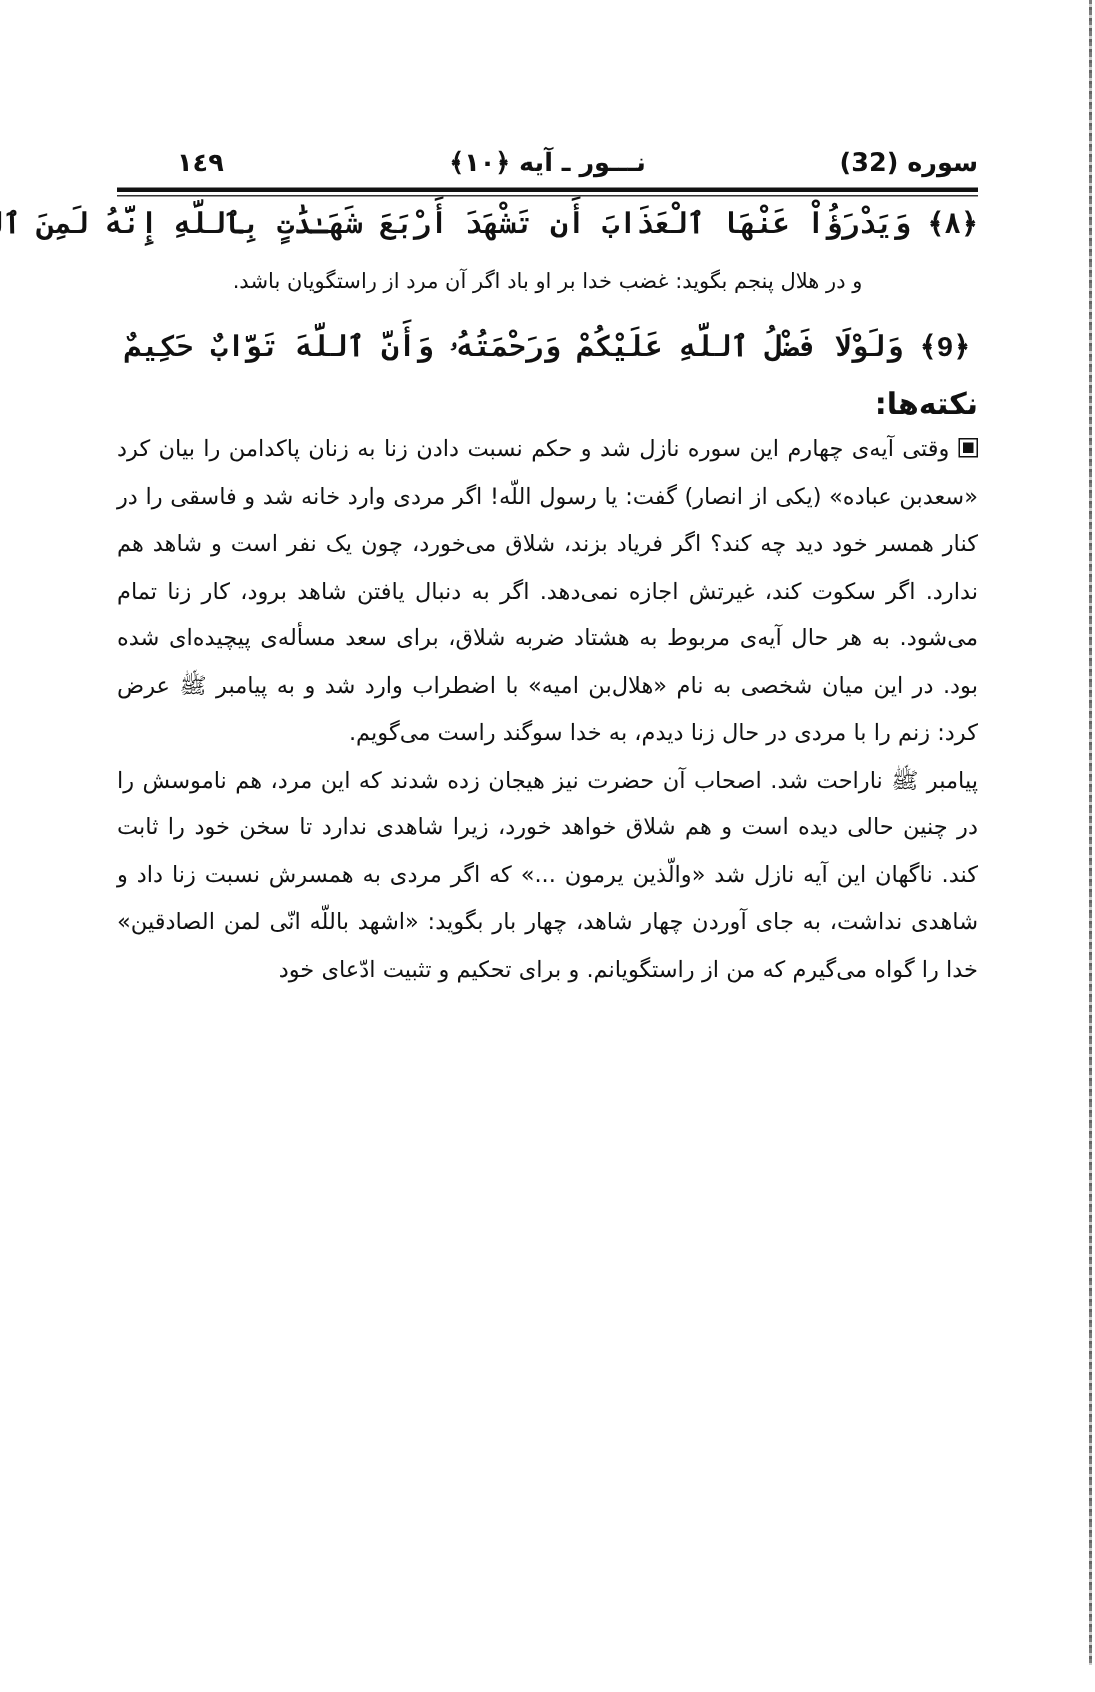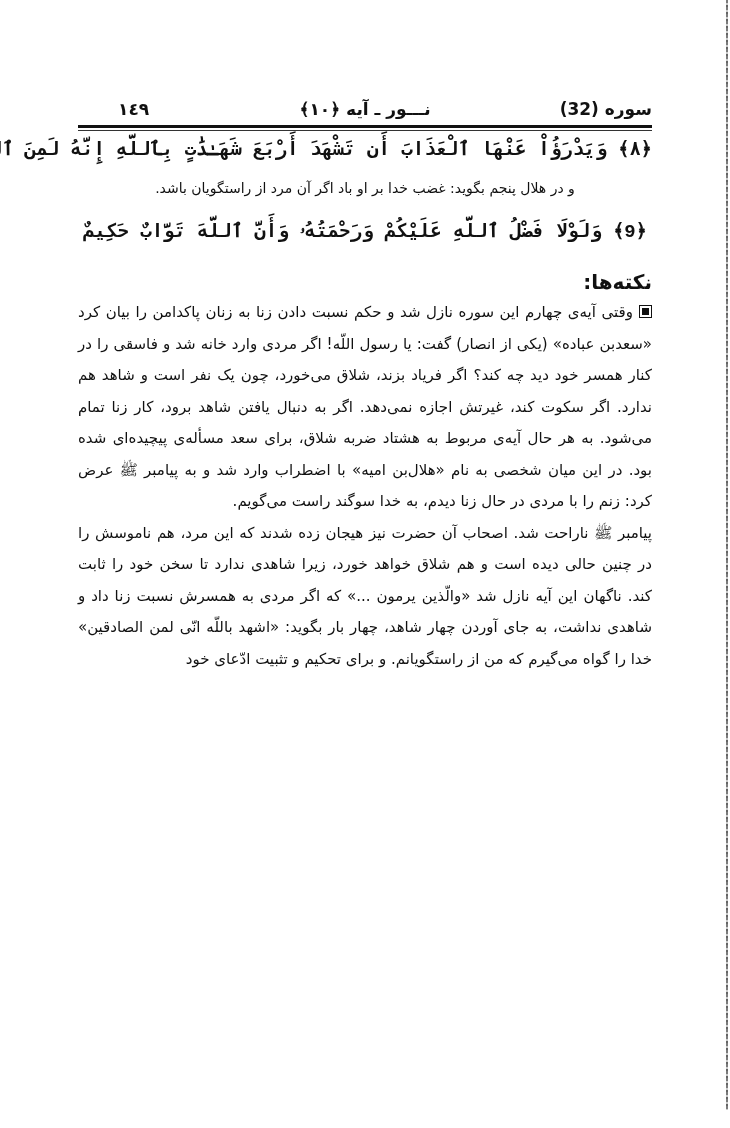--- a/index.html
+++ b/index.html
@@ -86,21 +86,21 @@
       padding: 0 40px;
     }
     .translation.tight {
       font-size: 14px;
       padding: 0 10px;
     }
     .notes-title {
       font-weight: bold;
       font-size: 20px;
       line-height: 30px;
-      margin-top: 20px;
+      margin-top: 7px;
       text-align: right;
     }
     .notes-body {
       font-size: 15px;
       line-height: 31.5px;
       text-align: justify;
       text-align-last: right;
     }
     .notes-body p {
       margin: 0;

